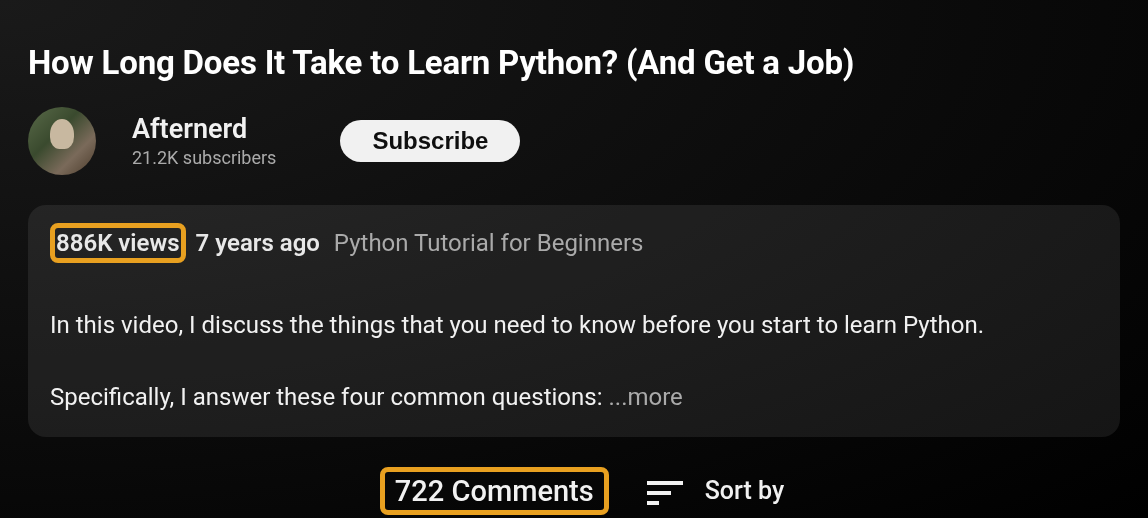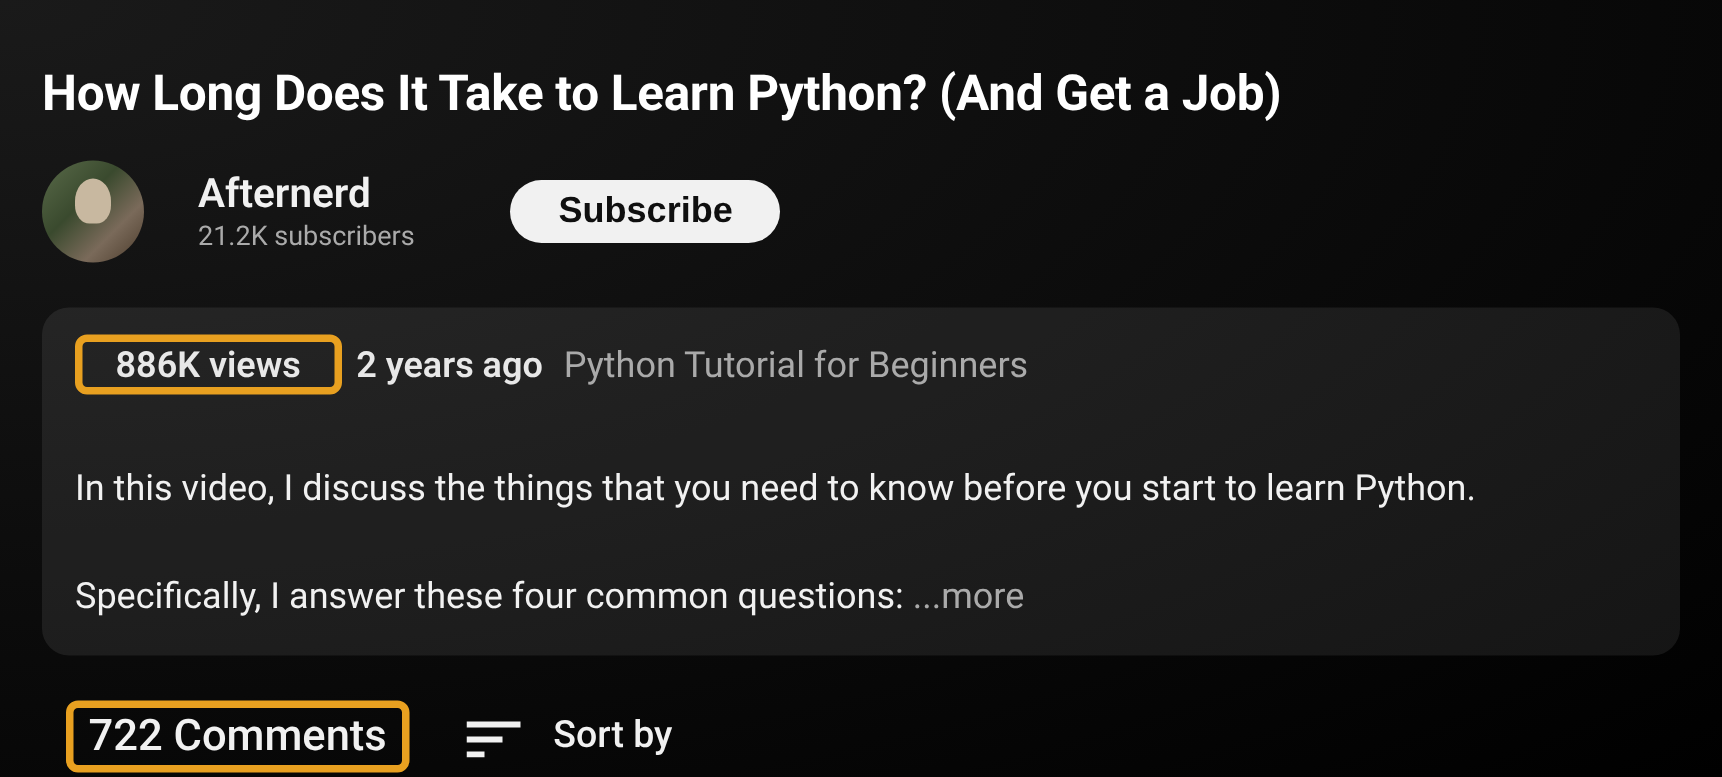--- a/index.html
+++ b/index.html
@@ -74,21 +74,21 @@
     font-size: 24px;
     margin-bottom: 8px;
     display: flex;
     flex-wrap: wrap;
     align-items: center;
     gap: 0;
   }
   .views-highlight {
     border: 5px solid #e8a020;
     border-radius: 8px;
-    padding: 0 22px;
+    padding: 0 1px;
     font-weight: 600;
     color: #e8e8e8;
     display: inline-block;
     line-height: 1.25;
   }
   .upload-age {
     font-weight: 600;
     color: #e8e8e8;
     margin-left: 10px;
   }
@@ -106,20 +106,21 @@
   .more-link {
     color: #aaa;
     font-weight: 400;
   }
   .comments-row {
     display: flex;
     align-items: center;
     gap: 38px;
     margin-top: 8px;
     padding-left: 16px;
+    justify-content: center;
   }
   .comments-highlight {
     border: 5px solid #e8a020;
     border-radius: 8px;
     padding: 2px 10px;
     font-size: 29px;
     font-weight: 500;
     color: #f1f1f1;
     display: inline-block;
   }
@@ -147,21 +148,21 @@
     <div class="channel-meta">
       <div class="channel-name">Afternerd</div>
       <div class="subscriber-count">21.2K subscribers</div>
     </div>
     <button class="subscribe-btn">Subscribe</button>
   </div>
 
   <div class="desc-box">
     <div class="desc-meta">
       <span class="views-highlight">886K views</span>
-      <span class="upload-age">2 years ago</span>
+      <span class="upload-age">7 years ago</span>
       <span class="playlist-name">Python Tutorial for Beginners</span>
     </div>
     <div class="desc-text">
       <span>In this video, I discuss the things that you need to know before you start to learn Python.</span><br><br><span>Specifically, I answer these four common questions: </span><span class="more-link">...more</span>
     </div>
   </div>
 
   <div class="comments-row">
     <span class="comments-highlight">722 Comments</span>
     <div class="sort-group">

